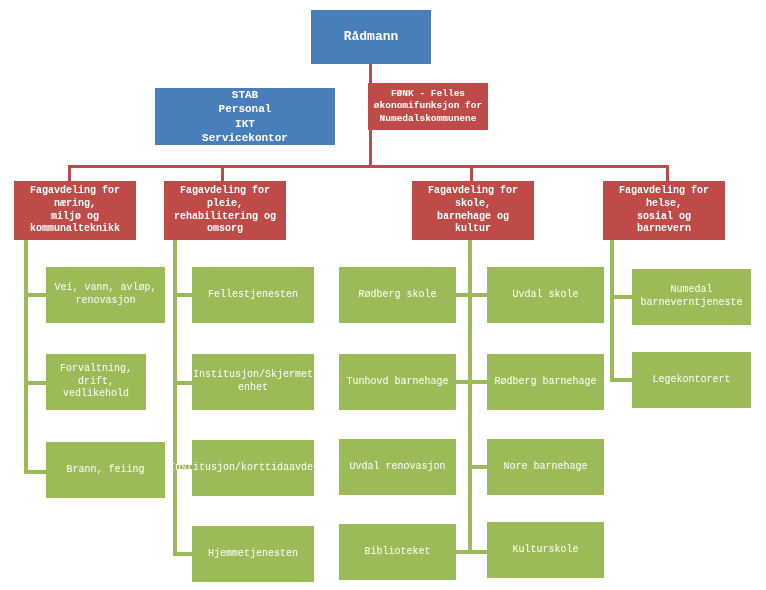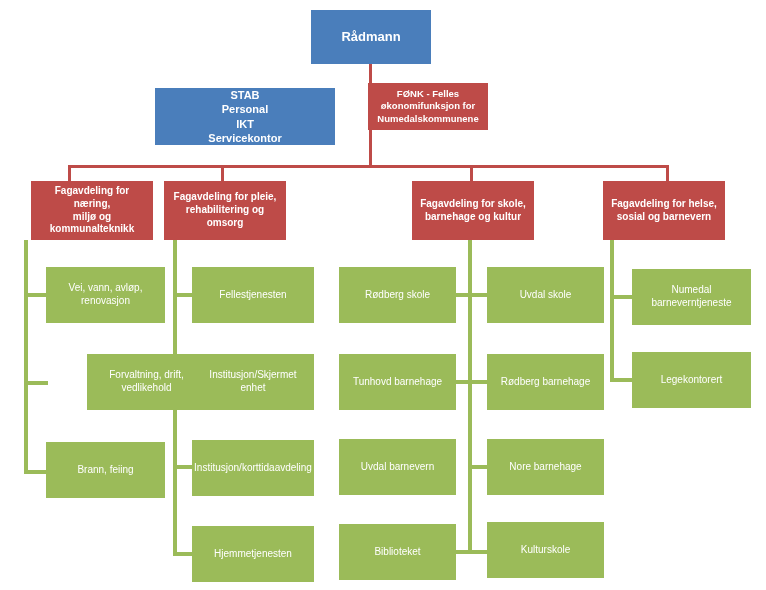--- a/index.html
+++ b/index.html
@@ -22,20 +22,21 @@
     box-sizing: border-box;
     display: flex;
     align-items: center;
     justify-content: center;
     text-align: center;
     color: #ffffff;
     line-height: 1.28;
     padding: 10px 5px;
     white-space: pre-line;
     z-index: 3;
+    font-family: Liberation Mono, monospace;
   }
   .node.blue   { background: #4A7EBB; }
   .node.red    { background: #BE4B48; }
   .node.green  { background: #9BBB59; }
 
   .n-root  { font-size: 13px; font-weight: bold; }
   .n-stab  { font-size: 11px; font-weight: bold; }
   .n-fonk  { font-size: 9.5px;  font-weight: bold; }
   .n-dept  { font-size: 10px; font-weight: bold; }
   .n-unit  { font-size: 10px; }
@@ -88,27 +89,27 @@
 
   <div class="node blue n-stab" style="left:155px; top:88px; width:180px; height:57px;">STAB
 Personal
 IKT
 Servicekontor</div>
 
   <div class="node red n-fonk" style="left:368px; top:83px; width:120px; height:47px;">FØNK - Felles
 økonomifunksjon for
 Numedalskommunene</div>
 
-  <div class="node red n-dept" style="left:14px; top:181px; width:122px; height:59px;margin-left:17px;">Fagavdeling for næring,
+  <div class="node red n-dept" style="left:14px; top:181px; width:122px; height:59px;">Fagavdeling for næring,
 miljø og kommunalteknikk</div>
 
   <div class="node green n-unit" style="left:46px; top:267px; width:119px; height:56px;">Vei, vann, avløp,
 renovasjon</div>
 
-  <div class="node green n-unit" style="left:46px; top:354px; width:119px; height:56px;margin-left:41px;">Forvaltning, drift,
+  <div class="node green n-unit" style="left:46px; top:354px; width:100px; height:56px;">Forvaltning, drift,
 vedlikehold</div>
 
   <div class="node green n-unit" style="left:46px; top:442px; width:119px; height:56px;">Brann, feiing</div>
 
   <div class="node red n-dept" style="left:164px; top:181px; width:122px; height:59px;">Fagavdeling for pleie,
 rehabilitering og omsorg</div>
 
   <div class="node green n-unit" style="left:192px; top:267px; width:122px; height:56px;">Fellestjenesten</div>
 
   <div class="node green n-unit" style="left:192px; top:440px; width:122px; height:56px;">Institusjon/korttidaavdeling</div>
@@ -117,21 +118,21 @@
 
   <div class="node green n-unit" style="left:192px; top:526px; width:122px; height:56px;">Hjemmetjenesten</div>
 
   <div class="node red n-dept" style="left:412px; top:181px; width:122px; height:59px;">Fagavdeling for skole,
 barnehage og kultur</div>
 
   <div class="node green n-unit" style="left:339px; top:267px; width:117px; height:56px;">Rødberg skole</div>
 
   <div class="node green n-unit" style="left:339px; top:354px; width:117px; height:56px;">Tunhovd barnehage</div>
 
-  <div class="node green n-unit" style="left:339px; top:439px; width:117px; height:56px;">Uvdal barnevern</div>
+  <div class="node green n-unit" style="left:339px; top:439px; width:117px; height:56px;">Uvdal renovasjon</div>
 
   <div class="node green n-unit" style="left:339px; top:524px; width:117px; height:56px;">Biblioteket</div>
 
   <div class="node green n-unit" style="left:487px; top:267px; width:117px; height:56px;">Uvdal skole</div>
 
   <div class="node green n-unit" style="left:487px; top:354px; width:117px; height:56px;">Rødberg barnehage</div>
 
   <div class="node green n-unit" style="left:487px; top:439px; width:117px; height:56px;">Nore barnehage</div>
 
   <div class="node green n-unit" style="left:487px; top:522px; width:117px; height:56px;">Kulturskole</div>

